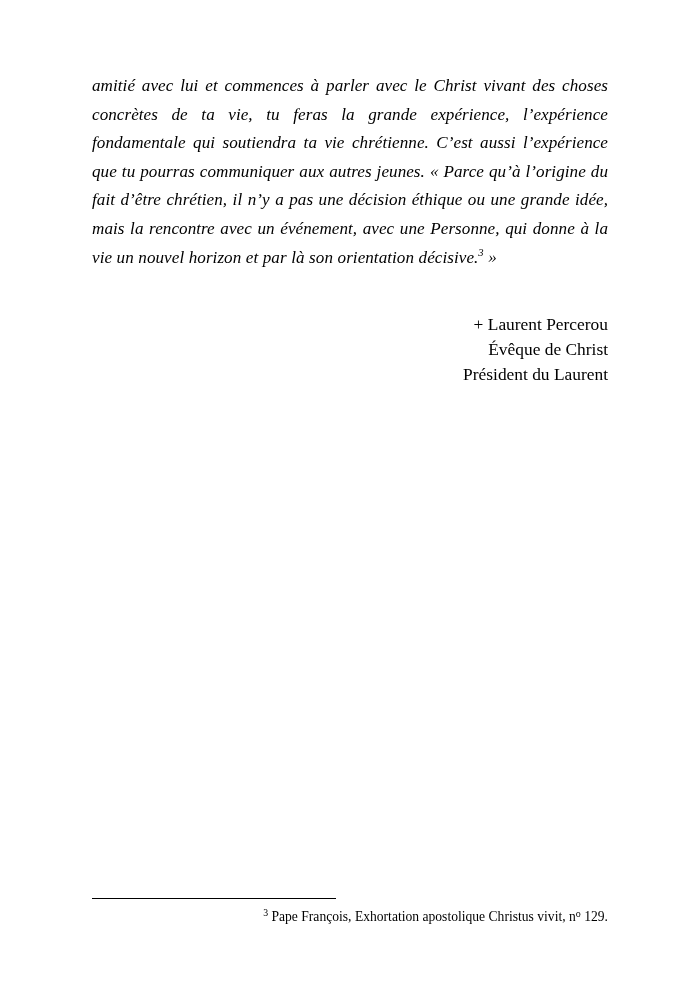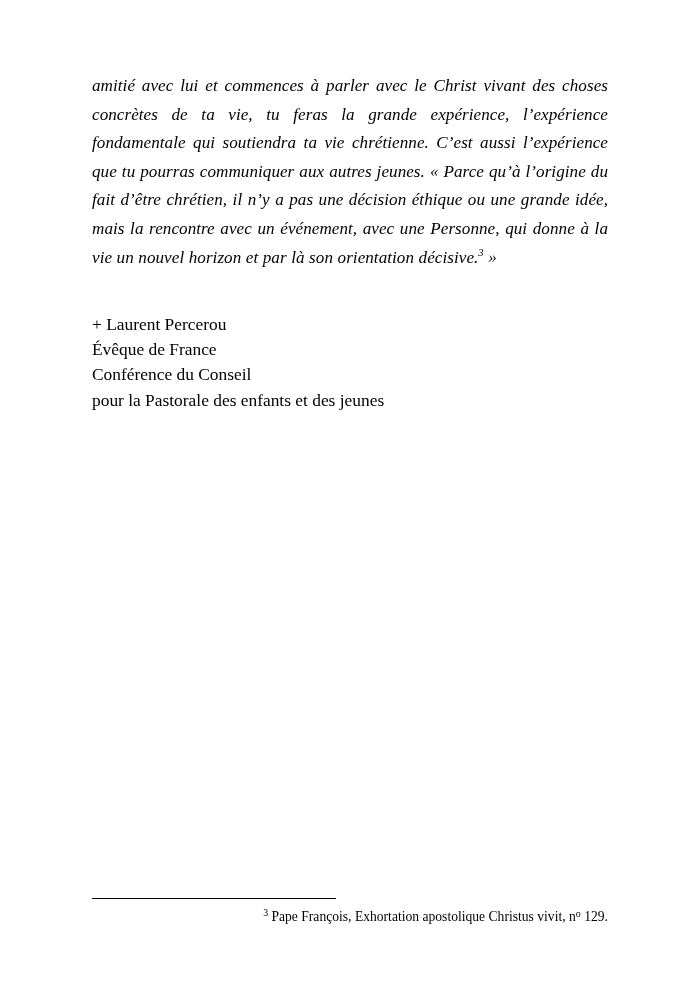--- a/index.html
+++ b/index.html
@@ -51,20 +51,21 @@
     font-style: italic;
     line-height: 0;
   }
 
   
   .signature-block {
     position: absolute;
     left: 92px;
     top: 312px;
     width: 516px;
+    text-align: right;
   }
 
   .signature-line {
     margin: 0;
     font-style: normal;
     font-size: 17.4px;
     line-height: 25.2px;
     white-space: nowrap;
   }
 
@@ -109,23 +110,22 @@
 <body>
 
 <div class="page">
 
   <div class="body-block">
     <p class="para"><span>amitié avec lui et commences à parler avec le Christ vivant des choses concrètes de ta vie, tu feras la grande expérience, l’expérience fondamentale qui soutiendra ta vie chrétienne. C’est aussi l’expérience que tu pourras communiquer aux autres jeunes. « Parce qu’à l’origine du fait d’être chrétien, il n’y a pas une décision éthique ou une grande idée, mais la rencontre avec un événement, avec une Personne, qui donne à la vie un nouvel horizon et par là son orientation décisive.</span><span class="sup">3</span><span> »</span></p>
   </div>
 
   <div class="signature-block">
     <p class="signature-line">+ Laurent Percerou</p>
-    <p class="signature-line">Évêque de France</p>
-    <p class="signature-line">Conférence du Conseil</p>
-    <p class="signature-line">pour la Pastorale des enfants et des jeunes</p>
+    <p class="signature-line">Évêque de Christ</p>
+    <p class="signature-line">Président du Laurent</p>
   </div>
 
   <div class="footnote-area">
     <hr class="footnote-rule">
     <p class="footnote-text"><span class="fn-marker">3</span><span> Pape François, Exhortation apostolique Christus vivit, n</span><span class="ord">o</span><span> 129.</span></p>
   </div>
 
 </div>
 
 </body></html>

